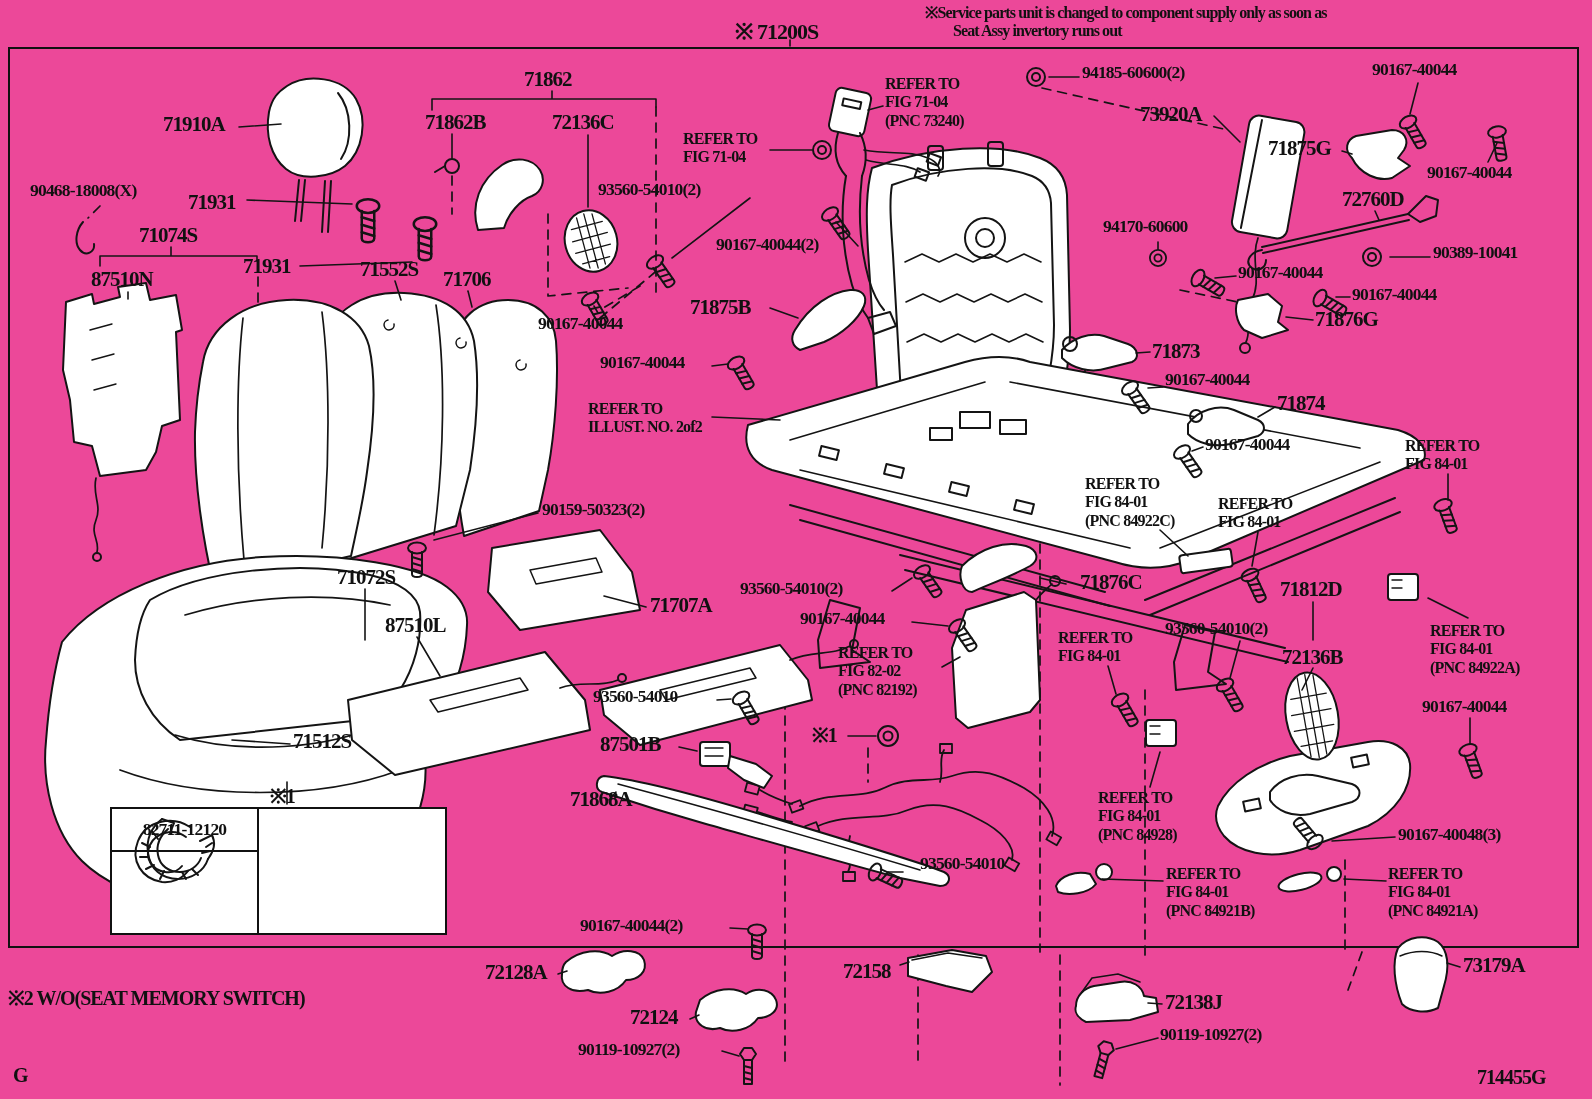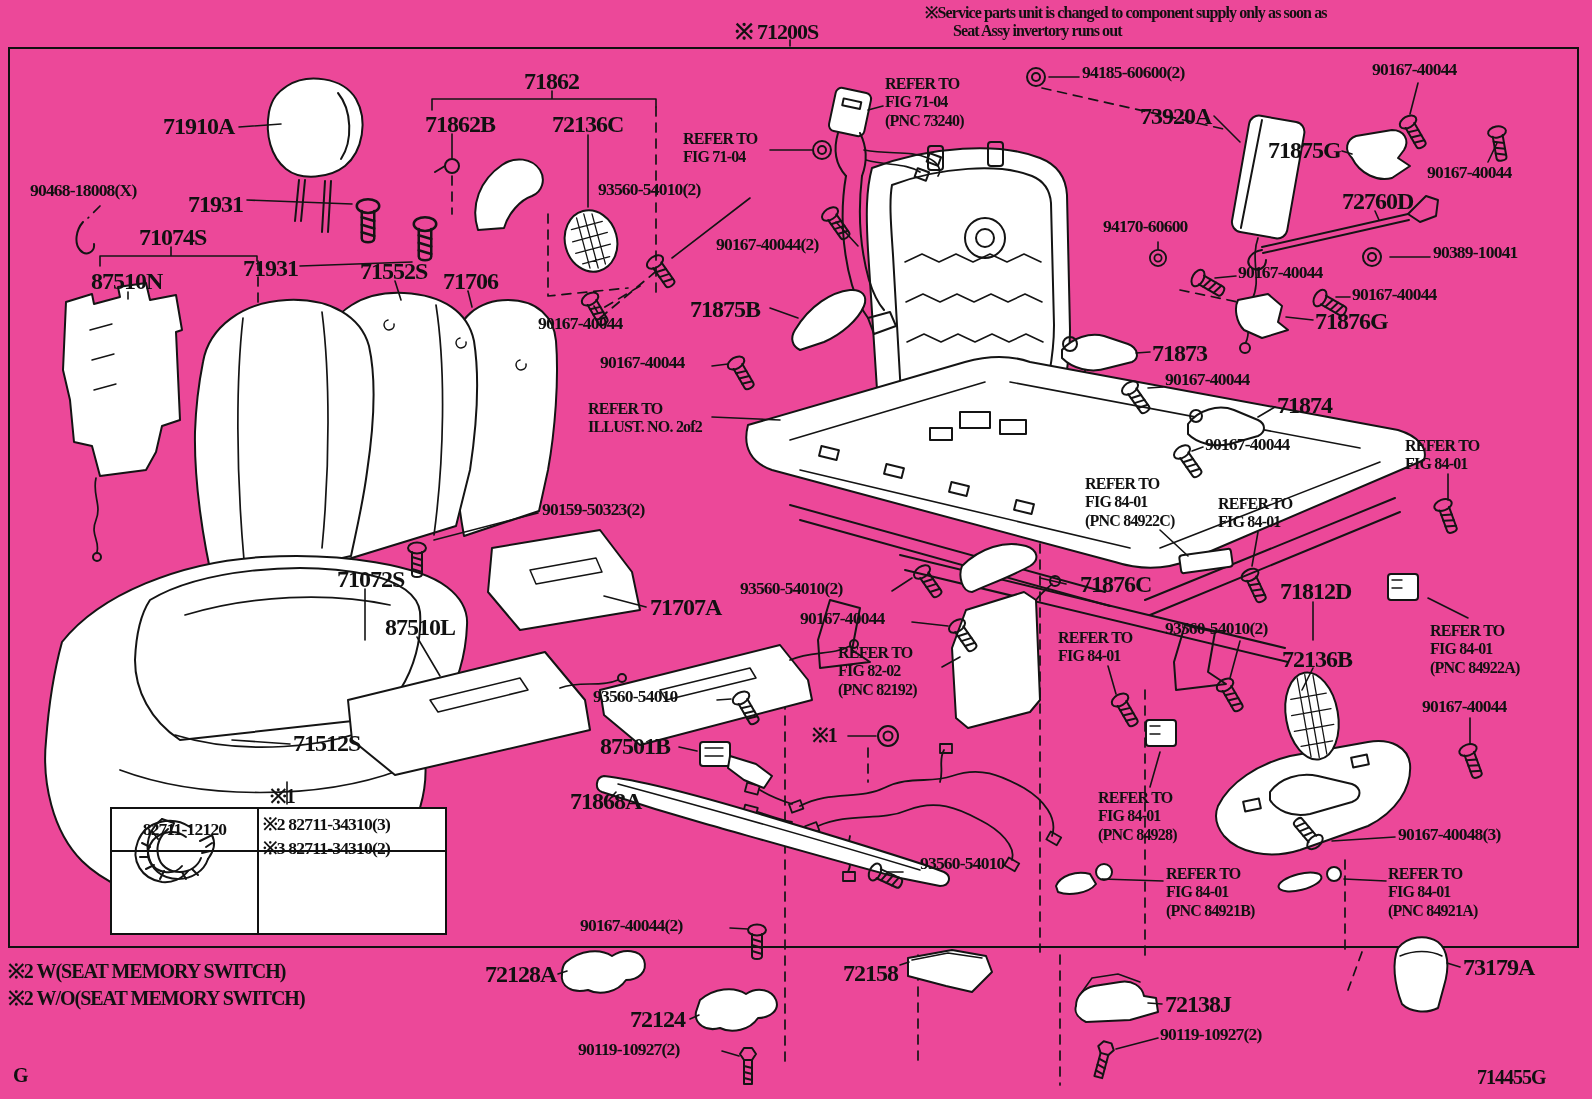--- a/index.html
+++ b/index.html
@@ -2,21 +2,21 @@
 <html><head>
 <meta charset="utf-8">
 <style>
   html,body{margin:0;padding:0;background:#fff;}
   #stage{position:relative;width:1592px;height:1099px;background:#ec4899;overflow:hidden;
          font-family:Liberation Serif, serif;color:#111;}
   #diagram-border{position:absolute;left:8px;top:47px;width:1571px;height:901px;
          border:2.5px solid #111;box-sizing:border-box;}
   svg{position:absolute;left:0;top:0;}
   .lbl{position:absolute;font-weight:bold;white-space:pre-line;z-index:5;}
-  .l{font-size:24px;line-height:1.0;letter-spacing:-1px;}
+  .l{font-size:21px;line-height:1.0;letter-spacing:-1px;}
   .m{font-size:17.5px;line-height:1.0;letter-spacing:-0.8px;}
   .s{font-size:16px;line-height:1.15;letter-spacing:-0.8px;}
   .n{font-size:20px;line-height:1.0;letter-spacing:-1px;}
   #page-title{position:absolute;left:735px;top:15px;font-size:22px;font-weight:bold;letter-spacing:-1px;z-index:5;}
   .note-line{position:absolute;font-size:16px;font-weight:bold;letter-spacing:-0.9px;z-index:5;}
   #note-1{left:925px;top:1px;}
   #note-2{left:953px;top:22px;}
   .legend-line{position:absolute;left:8px;font-size:20px;font-weight:bold;letter-spacing:-1px;z-index:5;}
   #legend-1{top:957px;}
   #legend-2{top:984px;}
@@ -510,34 +510,29 @@
         <svg width="120" height="75" viewBox="0 0 120 75">
           <g stroke="#141414" stroke-width="2" fill="none" stroke-linecap="round">
             <path d="M78,18 C60,6 34,12 26,32 C18,52 30,70 50,73 C60,74 70,70 76,62"></path>
             <path d="M74,28 C62,19 44,23 38,36 C32,49 40,61 53,63 C60,64 66,62 70,57"></path>
             <path d="M40,22 L46,30 M30,34 L38,38 M28,48 L36,48 M34,60 L42,56 M48,70 L52,62"></path>
           </g>
         </svg>
       </div>
     </div>
     <div class="ct-col right">
-      <div class="ct-head">
-        <div>※2 82711-34310(3)</div>
-        <div>※3 82711-34310(2)</div>
-      </div>
       <div class="ct-body">
         <svg width="140" height="75" viewBox="0 0 140 75">
           <g stroke="#141414" stroke-width="2" fill="none" stroke-linecap="round">
             <path d="M50,10 C40,18 34,30 36,44 C38,60 50,70 66,70 C80,70 92,62 96,50"></path>
             <path d="M56,20 C48,27 44,36 46,46 C48,57 57,63 68,63 C78,63 86,57 89,49"></path>
             <path d="M50,10 L62,14 L58,24 M96,50 C102,42 104,34 100,26 L88,32 M94,38 L100,34 M90,44 L98,42"></path>
             <path d="M70,63 L74,70 M80,60 L86,66"></path>
           </g>
         </svg>
       </div>
     </div>
   </div>
 
-  <div id="legend-1" class="legend-line">※2 W(SEAT MEMORY SWITCH)</div>
   <div id="legend-2" class="legend-line">※2 W/O(SEAT MEMORY SWITCH)</div>
   <div id="footer-left">G</div>
   <div id="footer-right">714455G</div>
 </div>
 
 </body></html>

